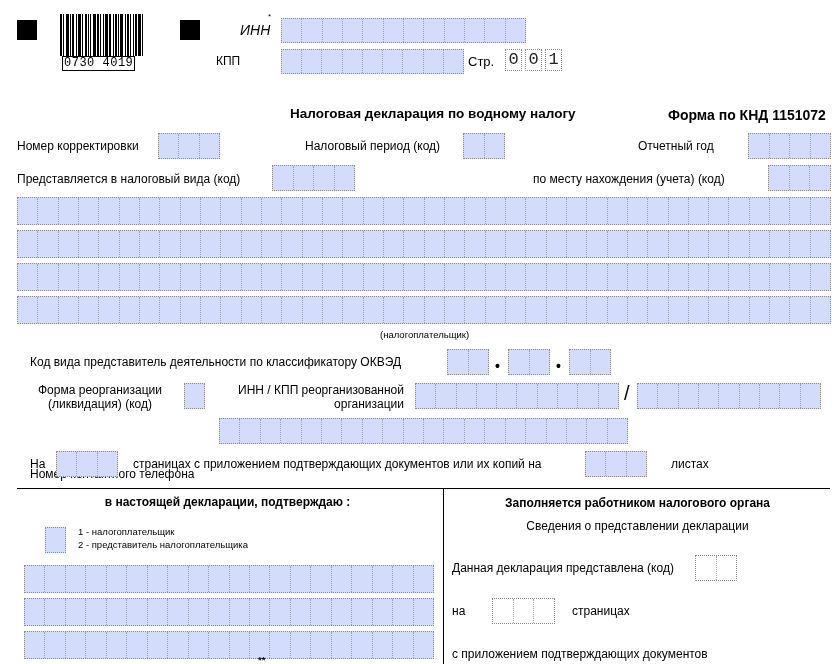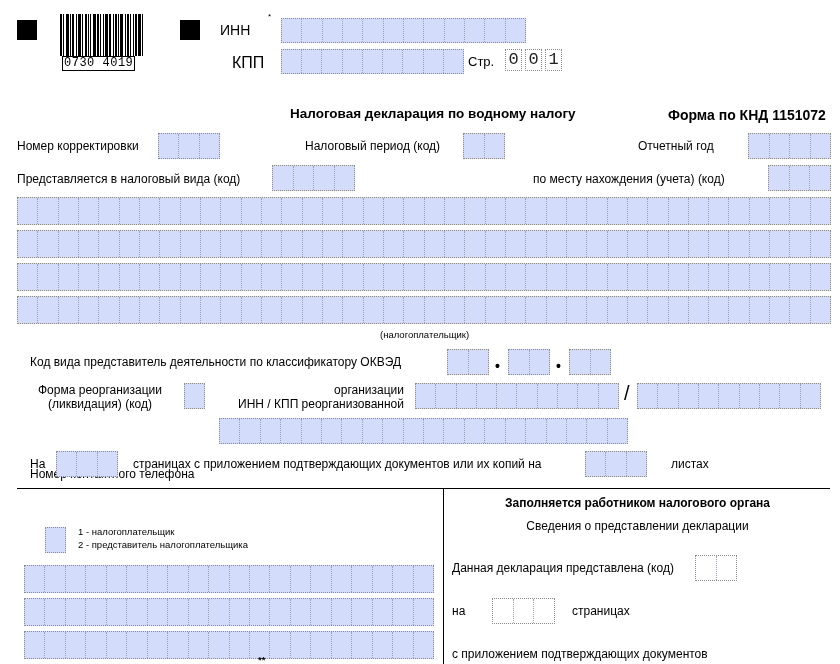--- a/index.html
+++ b/index.html
@@ -72,38 +72,38 @@
     <span style="width:1px;margin-right:1px"></span>
   <span style="width:2px;margin-right:1px"></span>
     <span style="width:1px;margin-right:2px"></span>
   <span style="width:1px;margin-right:1px"></span>
     <span style="width:2px;margin-right:1px"></span>
   <span style="width:3px;margin-right:1px"></span>
     <span style="width:1px;margin-right:1px"></span>
 </div>
 <div class="barcode-num"><b>0730 4019</b></div>
 
-<div class="lbl" style="left:220px; top:22px; font-size:14px;">ИНН</div>
+<div class="lbl" style="left:240px; top:22px; font-size:14px;font-style:italic;">ИНН</div>
 <div class="abs" style="left:268px; top:12px; font-size:8px;">*</div>
 <div class="field" style="left:281px; top:18px; width:245px; height:25px;">
   <div class="cell"></div>
     <div class="cell"></div>
     <div class="cell"></div>
     <div class="cell"></div>
     <div class="cell"></div>
     <div class="cell"></div>
     <div class="cell"></div>
     <div class="cell"></div>
     <div class="cell"></div>
     <div class="cell"></div>
     <div class="cell"></div>
     <div class="cell"></div>
 </div>
 
-<div class="lbl" style="left:232px; top:54px; font-size:16px;">КПП</div>
+<div class="lbl" style="left:216px; top:54px; font-size:12px;">КПП</div>
 <div class="field" style="left:281px; top:49px; width:183px; height:25px;">
   <div class="cell"></div>
     <div class="cell"></div>
     <div class="cell"></div>
     <div class="cell"></div>
     <div class="cell"></div>
     <div class="cell"></div>
     <div class="cell"></div>
     <div class="cell"></div>
     <div class="cell"></div>
@@ -350,22 +350,22 @@
 
 <div class="lbl center" style="left:30px; top:383px; width:140px; line-height:14px;">
   <div>Форма реорганизации</div>
   <div><span>(ликвидация)</span> <span class="sub">(код)</span></div>
 </div>
 <div class="field" style="left:184px; top:383px; width:21px; height:26px;">
   <div class="cell"></div>
 </div>
 
 <div class="lbl" style="left:224px; top:383px; width:180px; line-height:14px; text-align:right;">
+  <div>ИНН / КПП реорганизованной</div>
   <div>организации</div>
-  <div>ИНН / КПП реорганизованной</div>
 </div>
 <div class="field" style="left:415px; top:383px; width:204px; height:26px;">
   <div class="cell"></div>
     <div class="cell"></div>
     <div class="cell"></div>
     <div class="cell"></div>
     <div class="cell"></div>
     <div class="cell"></div>
     <div class="cell"></div>
     <div class="cell"></div>
@@ -420,20 +420,21 @@
   <div class="cell"></div>
     <div class="cell"></div>
     <div class="cell"></div>
 </div>
 <div class="lbl" style="left:671px; top:457px;">листах</div>
 
 <div class="divider-h"></div>
 <div class="divider-v"></div>
 
 <div class="lbl center" style="left:40px; top:495px; width:375px; font-weight:bold; line-height:14px; font-size:12px;">
+  <div>в настоящей декларации, подтверждаю :</div>
 </div>
 <div class="field" style="left:45px; top:527px; width:21px; height:26px;">
   <div class="cell"></div>
 </div>
 <div class="lbl sm" style="left:78px; top:526px;">1 - налогоплательщик</div>
 <div class="lbl sm" style="left:78px; top:539px;">2 - представитель налогоплательщика</div>
 
 <div class="field" style="left:24px; top:565px; width:410px; height:28px;">
   <div class="cell"></div>
     <div class="cell"></div>

